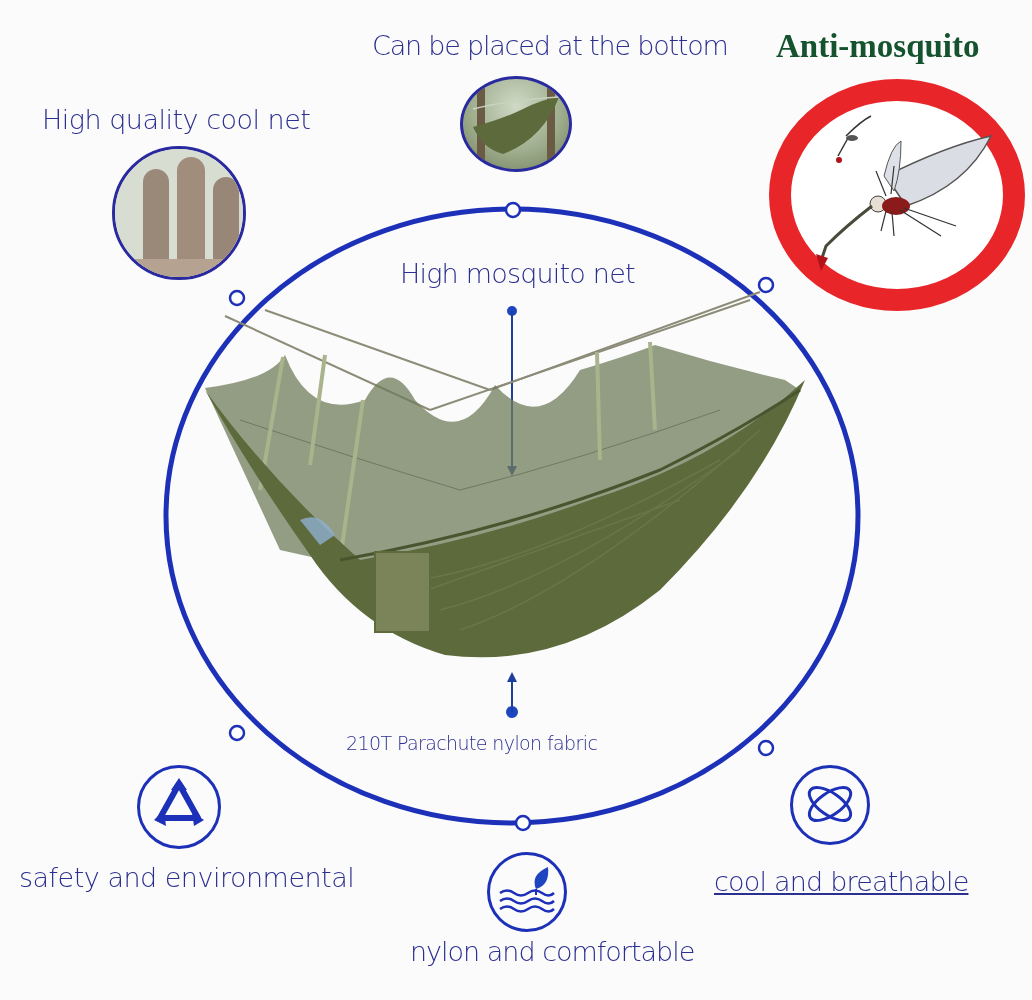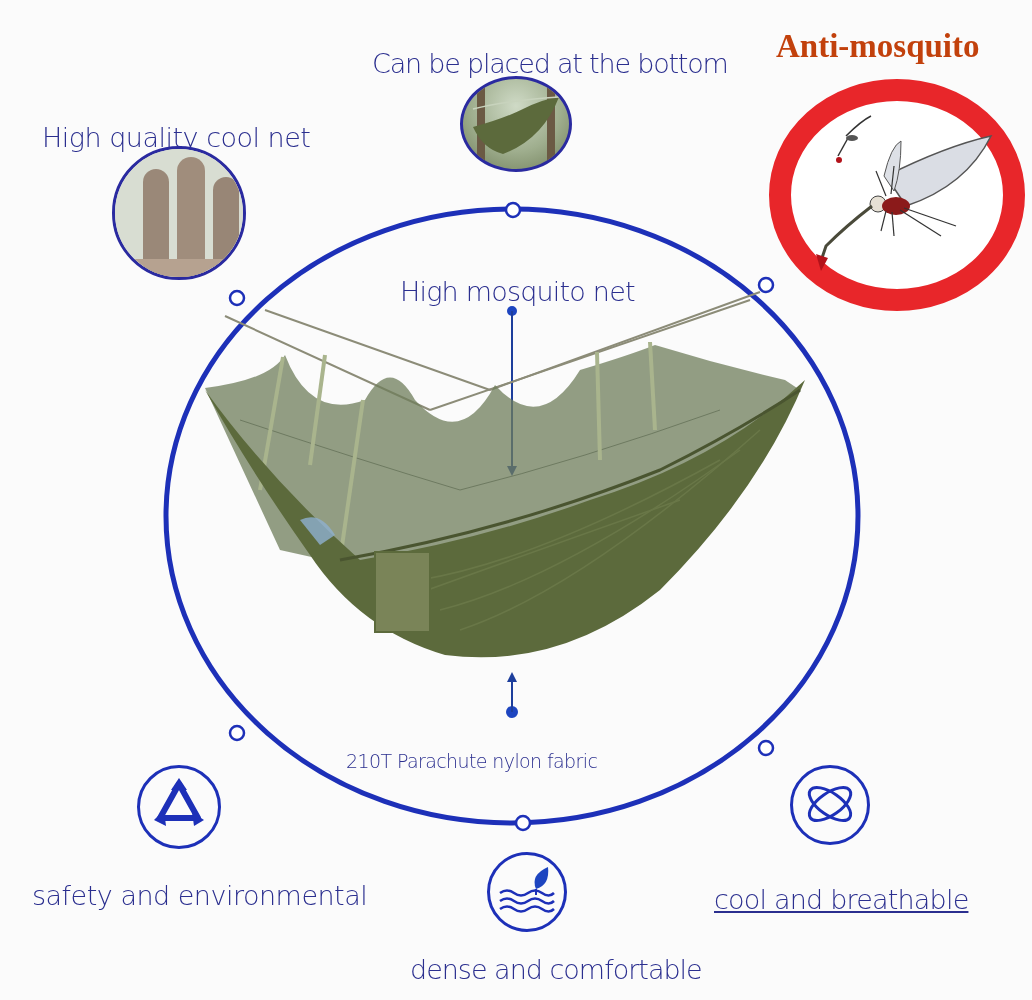--- a/index.html
+++ b/index.html
@@ -1,19 +1,19 @@
 <!DOCTYPE html>
 <html><head>
 <meta charset="utf-8">
 <style>
   html,body{margin:0;padding:0;}
   body{width:1032px;height:1000px;background:#fbfbfb;position:relative;overflow:hidden;font-family:"Liberation Sans",sans-serif;}
   .abs{position:absolute;}
-  .lbl{position:absolute;color:#2b2f8f;font-family:"DejaVu Sans","Liberation Sans",sans-serif;font-weight:300;white-space:nowrap;letter-spacing:-0.5px;margin-top:18px;}
-  .title-red{position:absolute;color:#c2410c;font-family:"Liberation Serif","DejaVu Serif",serif;font-weight:bold;font-size:33px;white-space:nowrap;}
+  .lbl{position:absolute;color:#2b2f8f;font-family:"DejaVu Sans","Liberation Sans",sans-serif;font-weight:300;white-space:nowrap;letter-spacing:-0.5px;}
+  .title-red{position:absolute;color:#14532d;font-family:"Liberation Serif","DejaVu Serif",serif;font-weight:bold;font-size:33px;white-space:nowrap;}
   .thumb{position:absolute;border-radius:50%;border:3px solid #2a2aa0;overflow:hidden;box-sizing:border-box;}
   .icon-circle{position:absolute;border-radius:50%;border:3px solid #1d30b8;box-sizing:border-box;}
   svg{display:block;}
 </style>
 </head>
 <body>
 
 <svg class="abs" style="left:0;top:0" width="1032" height="1000">
   <ellipse cx="512" cy="516" rx="346" ry="307" fill="none" stroke="#1d30b8" stroke-width="5"></ellipse>
 
@@ -127,34 +127,34 @@
     <g fill="none" stroke="#1d30b8" stroke-width="6" stroke-linejoin="round">
       <path d="M39,16 L20,50 L58,50 Z"></path>
     </g>
     <g fill="#1d30b8">
       <polygon points="39,10 47,22 31,22"></polygon>
       <polygon points="14,52 24,42 26,58"></polygon>
       <polygon points="64,52 52,44 54,58"></polygon>
     </g>
   </svg>
 </div>
-<div class="lbl" style="left:32px;top:862px;font-size:27px;">safety and environmental</div>
+<div class="lbl" style="left:19px;top:862px;font-size:27px;">safety and environmental</div>
 
 <div class="icon-circle" style="left:487px;top:852px;width:80px;height:80px;">
   <svg width="74" height="74" viewBox="0 0 74 74">
     <g fill="none" stroke="#1d30b8" stroke-width="2.5">
       <path d="M10,38 q7,-5 14,0 t14,0 t14,0 t12,0"></path>
       <path d="M10,46 q7,-5 14,0 t14,0 t14,0 t12,0"></path>
       <path d="M10,54 q7,-5 14,0 t14,0 t14,0 t12,0"></path>
     </g>
     <path d="M46,34 Q40,20 58,12 Q60,30 46,34 Z" fill="#1d45c0"></path>
     <line x1="46" y1="34" x2="46" y2="40" stroke="#1d30b8" stroke-width="2"></line>
   </svg>
 </div>
-<div class="lbl" style="left:410px;top:936px;font-size:27px;letter-spacing:-1px;">dense and comfortable</div>
+<div class="lbl" style="left:410px;top:936px;font-size:27px;letter-spacing:-1px;">nylon and comfortable</div>
 
 <div class="icon-circle" style="left:790px;top:765px;width:80px;height:80px;">
   <svg width="74" height="74" viewBox="0 0 74 74">
     <g fill="none" stroke="#1d30b8" stroke-width="3">
       <ellipse cx="37" cy="36" rx="24" ry="11" transform="rotate(35 37 36)"></ellipse>
       <ellipse cx="37" cy="36" rx="24" ry="11" transform="rotate(-35 37 36)"></ellipse>
     </g>
   </svg>
 </div>
 <div class="lbl" style="left:714px;top:866px;font-size:27px;letter-spacing:-0.8px;text-decoration:underline;">cool and breathable</div>

